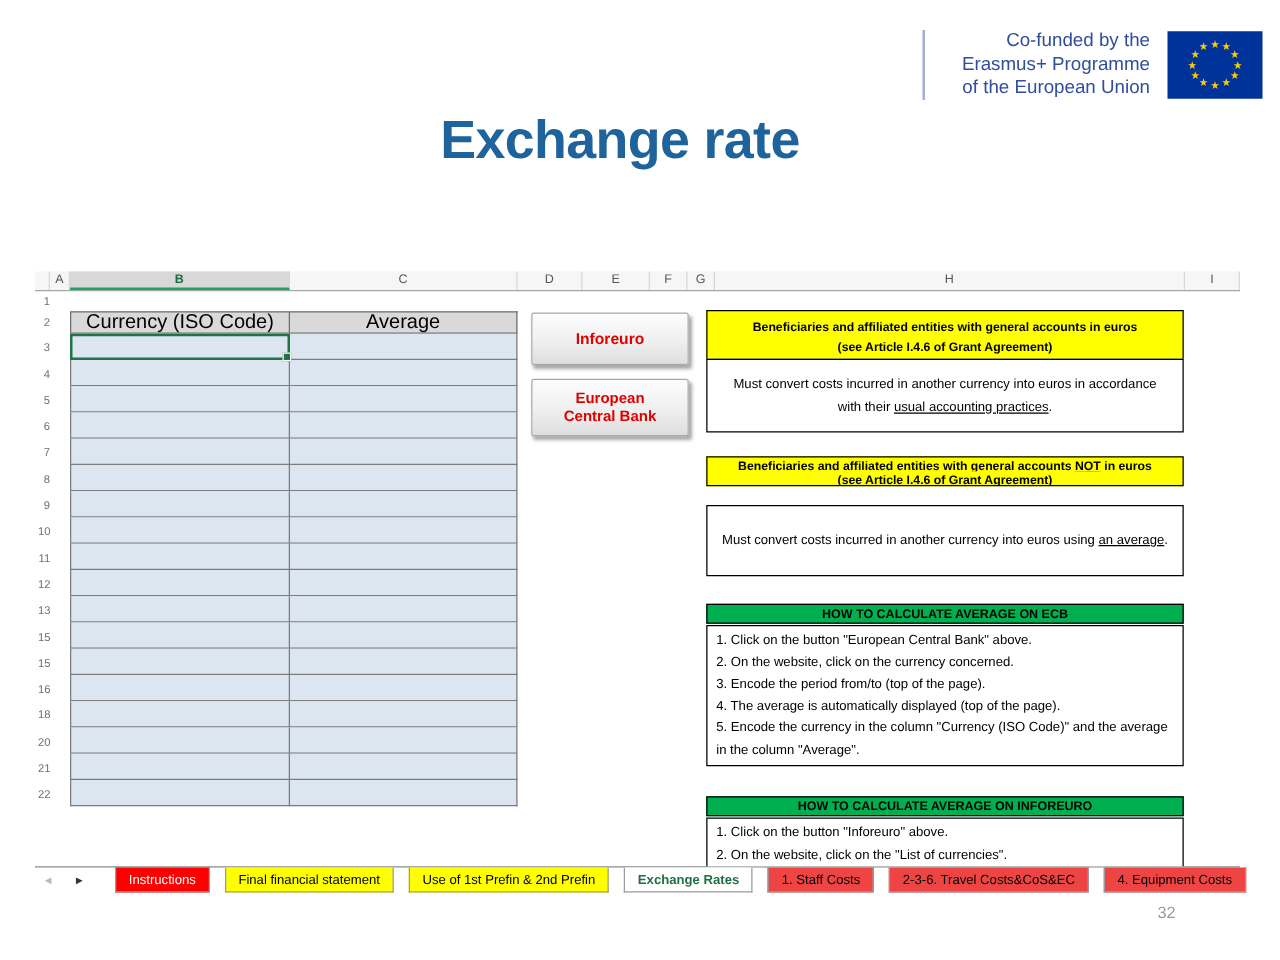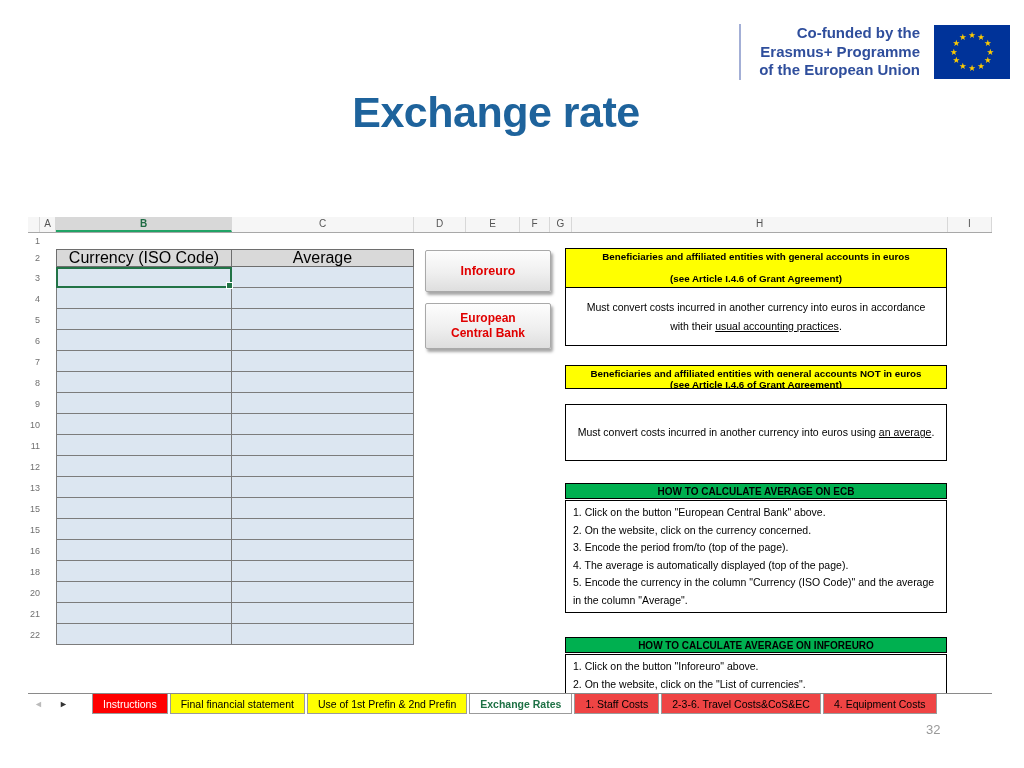--- a/index.html
+++ b/index.html
@@ -1,21 +1,21 @@
 <!DOCTYPE html>
 <html><head>
 <meta charset="utf-8">
 <style>
   *{margin:0;padding:0;box-sizing:border-box}
   html,body{width:1024px;height:768px}
   body{position:relative;background:#fff;font-family:"Liberation Sans",sans-serif;overflow:hidden}
 
   
   .branding{position:absolute;top:24px;right:14px;display:flex;align-items:center;gap:14px}
-  .branding-text{text-align:right;color:#2F4E9C;font-weight:bold;font-size:15px;line-height:18.5px;border-left:2px solid #A3AFD6;padding-left:18px}
+  .branding-text{text-align:right;color:#2F4E9C;font-weight:normal;font-size:15px;line-height:18.5px;border-left:2px solid #A3AFD6;padding-left:30px}
   .eu-flag{position:relative;width:76px;height:54px;background:#003399;flex:none}
   .star{position:absolute;color:#FFCC00;font-size:8.5px;line-height:8px;transform:translate(-50%,-50%)}
 
   
   .slide-title{position:absolute;top:88px;left:0;width:992px;text-align:center;font-size:43px;font-weight:bold;color:#1E639C;letter-spacing:-.5px}
 
   
   .sheet{position:absolute;left:28px;top:217px;width:964px;height:476px;overflow:hidden;background:#fff}
   .letters-row{display:flex;height:16px;background:#F6F6F6;border-bottom:1px solid #A8A8A8;font-size:10px;color:#555}
   .lc{border-right:1px solid #D8D8D8;text-align:center;line-height:14px;flex:none}
@@ -35,42 +35,42 @@
   .dc.selected{outline:2px solid #217346;outline-offset:-2px;position:relative;z-index:2}
   .dc.selected::after{content:"";position:absolute;right:-2px;bottom:-2px;width:5px;height:5px;background:#217346;border:1px solid #fff;z-index:3}
 
   
   .btn{position:absolute;left:397px;width:126px;border:1px solid #A9A9A9;border-radius:2px;background:linear-gradient(180deg,#FDFDFD 0%,#EFEFEF 55%,#DEDEDE 100%);box-shadow:2px 3px 3px rgba(0,0,0,.35);color:#E00000;font-weight:bold;display:flex;flex-direction:column;align-items:center;justify-content:center;text-align:center;cursor:default;z-index:4}
   .btn-inforeuro{top:33px;height:42px;font-size:12.5px}
   .btn-ecb{top:86px;height:46px;font-size:12px;line-height:15px}
 
   
   .infobox{position:absolute;left:537px;width:382px;border:1px solid #000;text-align:center;background:#fff;z-index:4}
-  .infobox.yellow{background:#FFFF00;font-weight:bold;display:flex;flex-direction:column;justify-content:space-between}
+  .infobox.yellow{background:#FFFF00;font-weight:bold;display:flex;flex-direction:column;justify-content:flex-end}
   .infobox.green{background:#00B050;font-weight:bold;font-size:10px;line-height:16px;height:16px;color:#000}
   .white-body{display:flex;flex-direction:column;justify-content:center}
   .box1-title{top:31px;height:40px}
   .box1-body{top:70px;height:59px}
   .box2-title{top:148px;height:24px}
   .box2-body{top:187px;height:57px}
   .box3-header{top:266px}
   .box3-steps{top:283px;height:113px}
   .box4-header{top:420px}
   .box4-steps{top:437px;height:60px}
   .box-title-line{font-size:9.8px;line-height:16px;white-space:nowrap;overflow:hidden}
   .body-text{font-size:10.5px;line-height:19px;padding:0 10px;color:#000}
   .steps{text-align:left;font-size:10.5px;line-height:17.5px;padding:3px 7px;color:#000}
   .u{text-decoration:underline}
 
   
   .tabs{position:absolute;left:28px;top:693px;width:964px;height:21px;display:flex;border-top:1px solid #8A8A8A;font-size:10.5px;background:#fff}
   .tab-nav{width:64px;flex:none;display:flex;align-items:center;gap:16px;padding-left:6px;font-size:9px;color:#333}
   .nav-arrow{cursor:default}
   .nav-arrow.dim{color:#BBBBBB}
-  .tab{display:flex;align-items:center;padding:0 10px;margin-right:2px;border:1px solid #9B9B9B;border-top:none;white-space:nowrap;cursor:default}
+  .tab{display:flex;align-items:center;padding:0 10px;margin-right:12px;border:1px solid #9B9B9B;border-top:none;white-space:nowrap;cursor:default}
   .tab-red{background:#FF0000;color:#fff}
   .tab-yellow{background:#FFFF00;color:#000}
   .tab-active{background:#fff;color:#1E7145;font-weight:bold}
   .tab-blue{background:#ef4444;color:#000}
 
   .page-number{position:absolute;left:926px;top:722px;font-size:13px;color:#999}
 </style>
 </head>
 <body>
 

